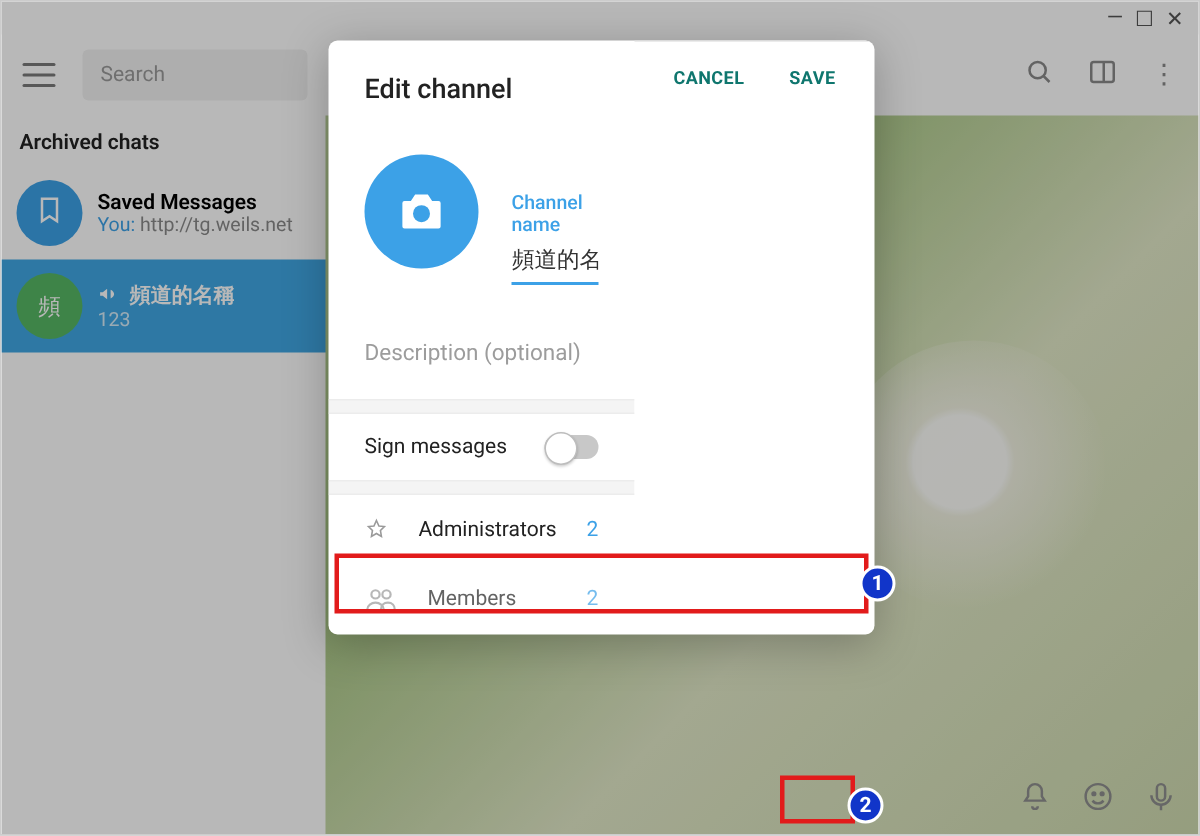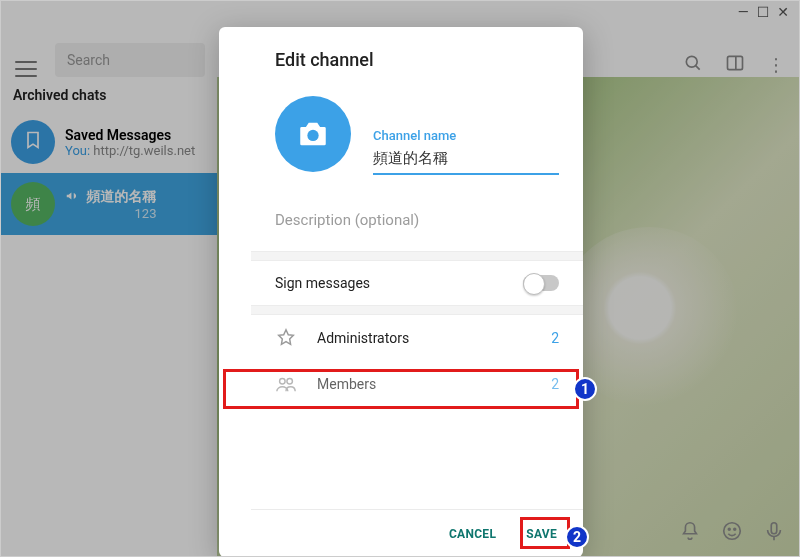--- a/index.html
+++ b/index.html
@@ -3,55 +3,55 @@
 <meta charset="utf-8">
 <style>
   * { box-sizing: border-box; margin: 0; padding: 0; font-family: -apple-system, BlinkMacSystemFont, "Segoe UI", Roboto, Arial, sans-serif; }
   body { width: 800px; height: 557px; overflow: hidden; background: #fff; position: relative; border: 1px solid #ccc; }
 
   
   .titlebar { position: absolute; top: 0; right: 0; height: 22px; display: flex; align-items: center; gap: 8px; padding: 0 10px; color: #555; font-size: 14px; }
   .titlebar span { cursor: pointer; }
 
   
-  .toolbar { position: absolute; top: 22px; left: 0; right: 0; height: 54px; display: flex; align-items: flex-end; padding: 0 14px; background: #fff; }
+  .toolbar { position: absolute; top: 22px; left: 0; right: 0; height: 54px; display: flex; align-items: center; padding: 0 14px; background: #fff; }
   .hamburger { width: 22px; height: 16px; display: flex; flex-direction: column; justify-content: space-between; cursor: pointer; }
   .hamburger div { height: 2px; background: #7a7a7a; border-radius: 1px; }
   .search-box { margin-left: 18px; flex: 0 0 150px; height: 34px; background: #f1f1f1; border-radius: 4px; display: flex; align-items: center; padding: 0 12px; color: #9a9a9a; font-size: 14px; }
   .toolbar-right { margin-left: auto; display: flex; align-items: center; gap: 22px; color: #8a8a8a; }
   .toolbar-right svg { width: 20px; height: 20px; }
 
   
   .sidebar { position: absolute; top: 76px; left: 0; width: 231px; bottom: 0; background: #fff; }
   .archived { padding: 10px 12px 8px; font-weight: 600; font-size: 14px; color: #222; }
   .chat-item { display: flex; align-items: center; height: 62px; padding: 0 10px; gap: 10px; }
   .chat-item.saved .avatar { background: #3ca1e7; }
   .chat-item.channel { background: #40a7e3; color: #fff; }
   .avatar { width: 44px; height: 44px; border-radius: 50%; display: flex; align-items: center; justify-content: center; color: #fff; font-size: 15px; flex-shrink: 0; }
   .avatar.green { background: #57b864; }
   .chat-lines { overflow: hidden; }
   .chat-title { font-size: 14px; font-weight: 600; white-space: nowrap; overflow: hidden; text-overflow: ellipsis; }
-  .chat-sub { font-size: 13px; color: #8a8a8a; white-space: nowrap; overflow: hidden; text-overflow: ellipsis; text-align: right; }
+  .chat-sub { font-size: 13px; color: #8a8a8a; white-space: nowrap; overflow: hidden; text-overflow: ellipsis; }
   .chat-item.channel .chat-title, .chat-item.channel .chat-sub { color: #fff; }
   .chat-item.channel .chat-sub { color: #d6ecf9; }
   .bookmark-icon svg { width: 20px; height: 20px; }
 
   
   .main-bg { position: absolute; top: 76px; left: 216px; right: 0; bottom: 0; background: linear-gradient(135deg, #bcd39b 0%, #a8c784 30%, #e2e9c8 60%, #cfdbb0 100%); }
   .main-bg::after { content:""; position:absolute; right:60px; top:150px; width:180px; height:180px; border-radius:50%; background: radial-gradient(circle at 45% 45%, #fff 0%, #fff 22%, #f3f3e5 26%, rgba(255,255,255,0) 70%); opacity:.9; }
 
   
   .bottom-actions { position: absolute; bottom: 10px; right: 14px; display: flex; gap: 20px; color: #8f8f8f; }
   .bottom-actions svg { width: 22px; height: 22px; }
 
   
   .overlay { position: absolute; inset: 0; background: rgba(0,0,0,0.28); }
 
   
-  .modal { position: absolute; left: 218px; top: 26px; width: 364px; height: 530px; background: #fff; border-radius: 6px; box-shadow: 0 6px 30px rgba(0,0,0,.25); display: flex; flex-direction: column; overflow: hidden; padding-left: 32px; }
+  .modal { position: absolute; left: 218px; top: 26px; width: 364px; height: 396px; background: #fff; border-radius: 6px; box-shadow: 0 6px 30px rgba(0,0,0,.25); display: flex; flex-direction: row; overflow: hidden; }
   .modal-body { flex: 1; overflow-y: auto; position: relative; }
   .modal-body::-webkit-scrollbar { width: 6px; }
   .modal-body::-webkit-scrollbar-thumb { background: #c9c9c9; border-radius: 3px; }
   .modal-title { font-size: 18px; font-weight: 500; color: #222; padding: 22px 24px 14px; }
   .photo-row { display: flex; align-items: center; padding: 8px 24px 14px; gap: 22px; }
   .photo-btn { width: 76px; height: 76px; border-radius: 50%; background: #3ca1e7; display: flex; align-items: center; justify-content: center; flex-shrink: 0; cursor: pointer; }
   .photo-btn svg { width: 34px; height: 34px; fill: #fff; }
   .name-field { flex: 1; margin-top: 36px; }
   .field-label { color: #3ca1e7; font-size: 13px; font-weight: 500; }
   .name-input { width: 100%; border: none; border-bottom: 2px solid #3ca1e7; font-size: 15px; padding: 6px 0 6px; color: #333; outline: none; background: transparent; }

